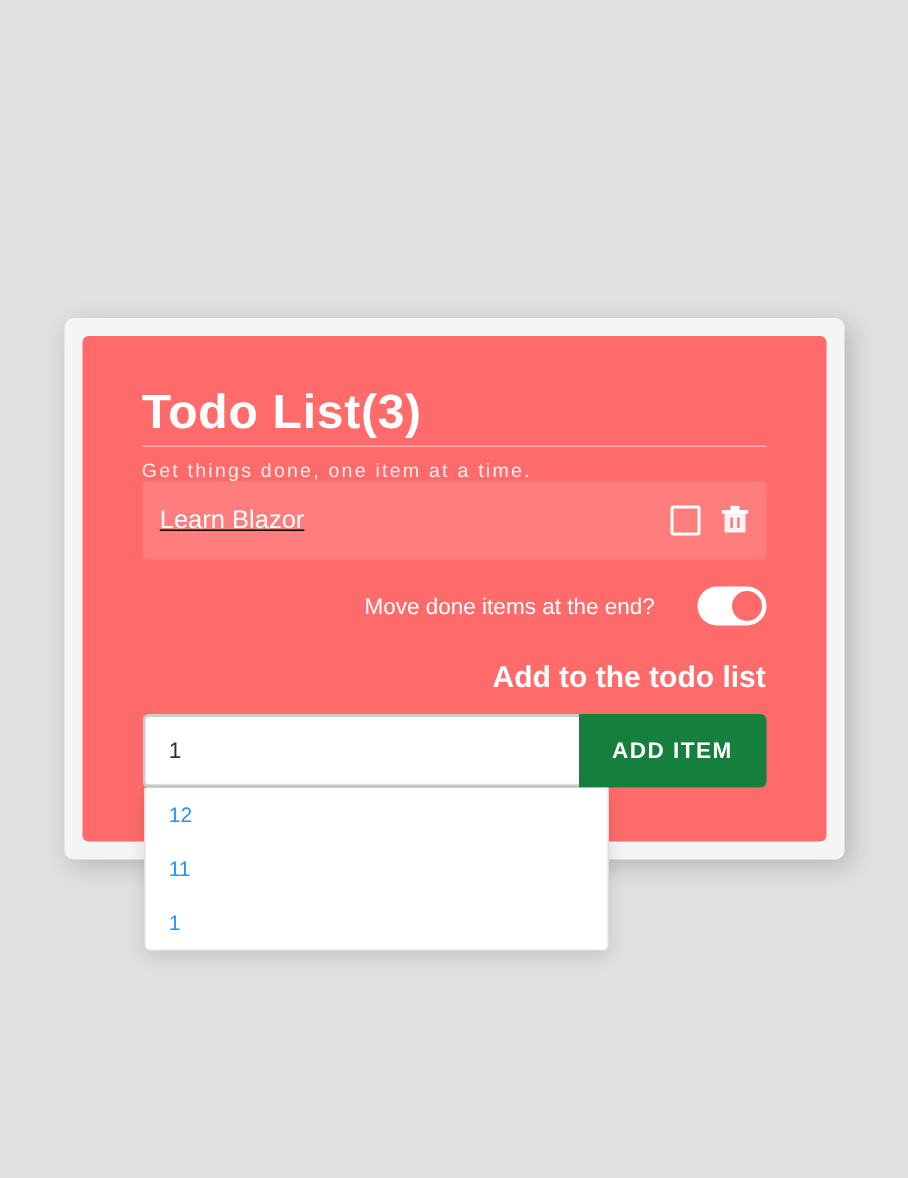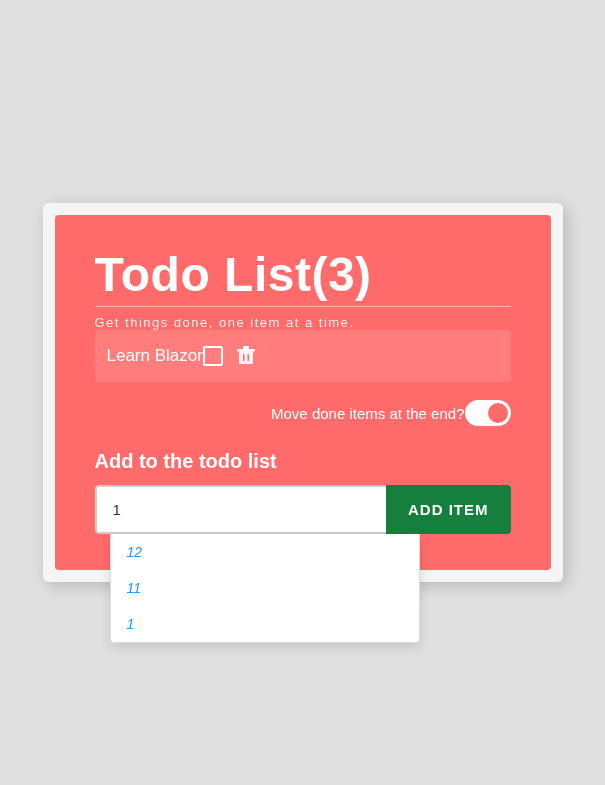--- a/index.html
+++ b/index.html
@@ -24,21 +24,21 @@
 
     .card {
       background: #ff6b6b;
       border-radius: 4px;
       overflow: visible;
       padding: 32px 40px 36px 40px;
       position: relative;
     }
 
     .card-title {
-      font-size: 48px;
+      font-size: 32px;
       font-weight: 700;
       color: #fff;
       letter-spacing: 0.5px;
       margin-bottom: 4px;
     }
 
     .card-subtitle {
       font-size: 13px;
       color: rgba(255,255,255,0.88);
       letter-spacing: 1.5px;
@@ -46,24 +46,26 @@
       padding-top: 8px;
     }
 
     .todo-list {
       margin-bottom: 0;
     }
 
     .todo-item {
       display: flex;
       align-items: center;
+      justify-content: space-between;
       background: rgba(255,255,255,0.12);
       border-radius: 3px;
       padding: 16px 12px;
       margin-bottom: 6px;
+      text-decoration: underline;
     }
 
     .todo-item-text {
       font-size: 17px;
       color: #fff;
       font-weight: 400;
     }
 
     .todo-item-actions {
       display: flex;
@@ -91,21 +93,21 @@
     .trash-svg {
       fill: #fff;
     }
 
     .move-done-row {
       display: flex;
       align-items: center;
       justify-content: flex-end;
       margin-top: 18px;
       margin-bottom: 24px;
-      gap: 0;
+      gap: 28px;
     }
 
     .move-done-label {
       font-size: 15px;
       color: #fff;
     }
 
     .toggle-switch {
       width: 46px;
       height: 26px;
@@ -131,20 +133,21 @@
       background: #ff6b6b;
       border-radius: 50%;
       transition: right 0.2s;
     }
 
     .add-section-label {
       font-size: 20px;
       font-weight: 600;
       color: #fff;
       margin-bottom: 12px;
+      text-align: right;
     }
 
     .add-section {
       display: flex;
       gap: 0;
       position: relative;
     }
 
     .add-input-wrap {
       position: relative;
@@ -172,30 +175,29 @@
       letter-spacing: 1px;
       border: none;
       border-radius: 0 4px 4px 0;
       cursor: pointer;
       white-space: nowrap;
     }
 
     .autocomplete-dropdown {
       position: absolute;
       top: 100%;
-      left: 15px;
+      left: 1px;
       width: calc(100% + 0px);
       background: #fff;
       border: 1px solid #ddd;
       border-top: none;
       border-radius: 0 0 4px 4px;
       z-index: 100;
       box-shadow: 0 4px 12px rgba(0,0,0,0.12);
       width: 310px;
-      font-style: italic;
     }
 
     .autocomplete-item {
       padding: 10px 16px;
       font-size: 14px;
       color: #2196f3;
       cursor: pointer;
     }
   </style>
 </head>

